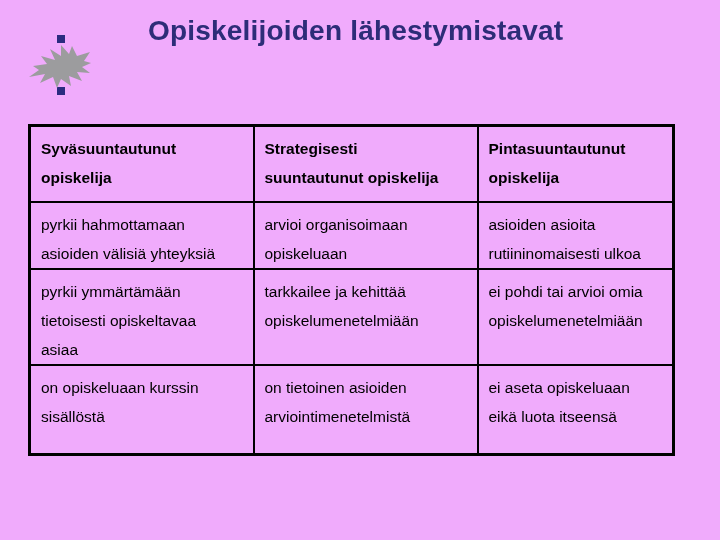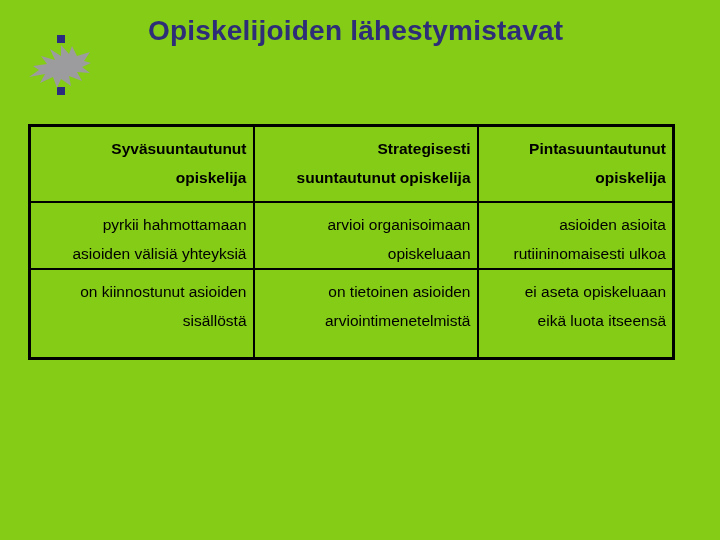--- a/index.html
+++ b/index.html
@@ -6,21 +6,21 @@
   body {
     width: 720px; height: 540px;
     background: #ffffff;
     font-family: "Liberation Sans", sans-serif;
     position: relative;
     overflow: hidden;
   }
   .slide {
     position: absolute; left: 0; top: 0;
     width: 720px; height: 540px;
-    background: #84cc16;
+    background: #f0abfc;
   }
   .logo {
     position: absolute; left: 20px; top: 25px;
     width: 80px; height: 80px;
   }
   .title {
     position: absolute; left: 148px; top: 14px;
     font-size: 28px; font-weight: bold;
     line-height: 34px;
     color: #2d2d78;
@@ -34,21 +34,21 @@
   }
   table.approaches td {
     border: 2px solid #000000;
     vertical-align: top;
     padding: 7px 6px 0 10px;
     font-size: 15.5px;
     color: #000000;
     overflow: hidden;
   }
   table.approaches tr.hdr td { font-weight: bold; }
-  .cell-line { line-height: 29px; white-space: nowrap; text-align: right; }
+  .cell-line { line-height: 29px; white-space: nowrap; }
 </style>
 </head>
 <body>
 
 <div class="slide">
 
   <svg class="logo" viewBox="0 0 80 80" aria-hidden="true">
     <rect x="37" y="10" width="8" height="8" fill="#2b2b80"></rect>
     <rect x="35" y="36" width="8" height="8" fill="#2b2b80"></rect>
     <rect x="37" y="62" width="8" height="8" fill="#2b2b80"></rect>
@@ -87,23 +87,38 @@
       </td>
       <td>
         <div class="cell-line">arvioi organisoimaan</div>
         <div class="cell-line">opiskeluaan</div>
       </td>
       <td>
         <div class="cell-line">asioiden asioita</div>
         <div class="cell-line">rutiininomaisesti ulkoa</div>
       </td>
     </tr>
+    <tr style="height:95px">
+      <td>
+        <div class="cell-line">pyrkii ymmärtämään</div>
+        <div class="cell-line">tietoisesti opiskeltavaa</div>
+        <div class="cell-line">asiaa</div>
+      </td>
+      <td>
+        <div class="cell-line">tarkkailee ja kehittää</div>
+        <div class="cell-line">opiskelumenetelmiään</div>
+      </td>
+      <td>
+        <div class="cell-line">ei pohdi tai arvioi omia</div>
+        <div class="cell-line">opiskelumenetelmiään</div>
+      </td>
+    </tr>
     <tr style="height:90px">
       <td>
-        <div class="cell-line">on kiinnostunut asioiden</div>
+        <div class="cell-line">on opiskeluaan kurssin</div>
         <div class="cell-line">sisällöstä</div>
       </td>
       <td>
         <div class="cell-line">on tietoinen asioiden</div>
         <div class="cell-line">arviointimenetelmistä</div>
       </td>
       <td>
         <div class="cell-line">ei aseta opiskeluaan</div>
         <div class="cell-line">eikä luota itseensä</div>
       </td>

